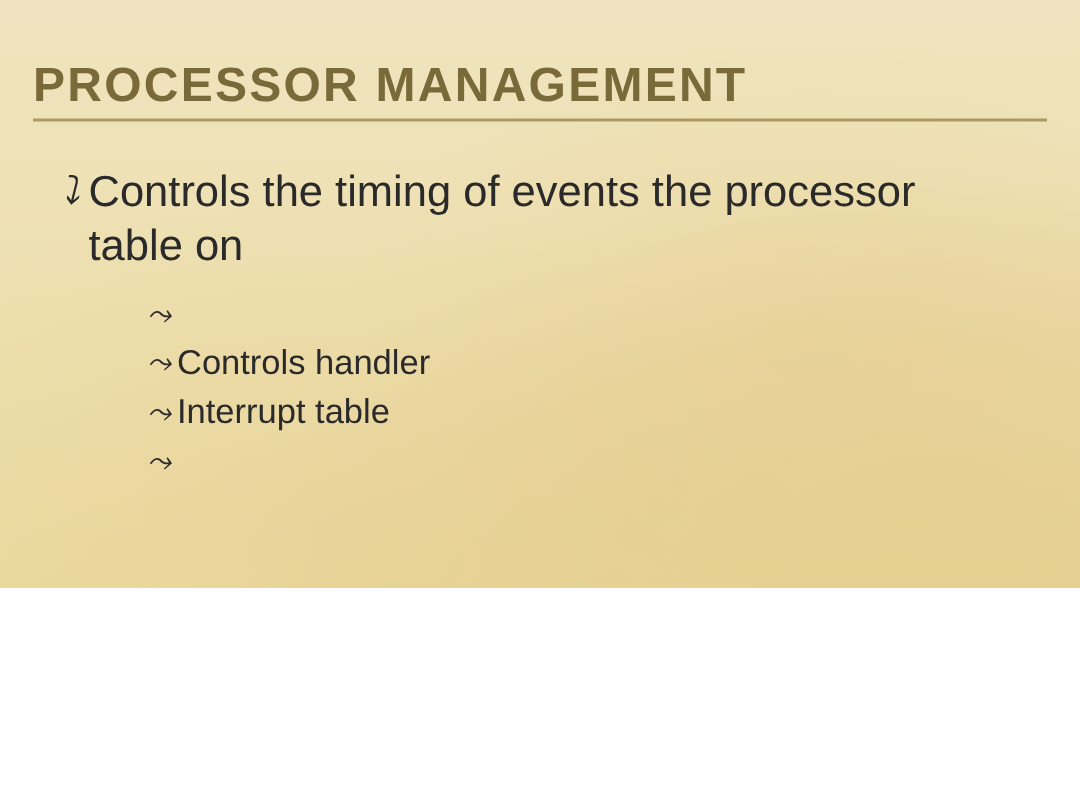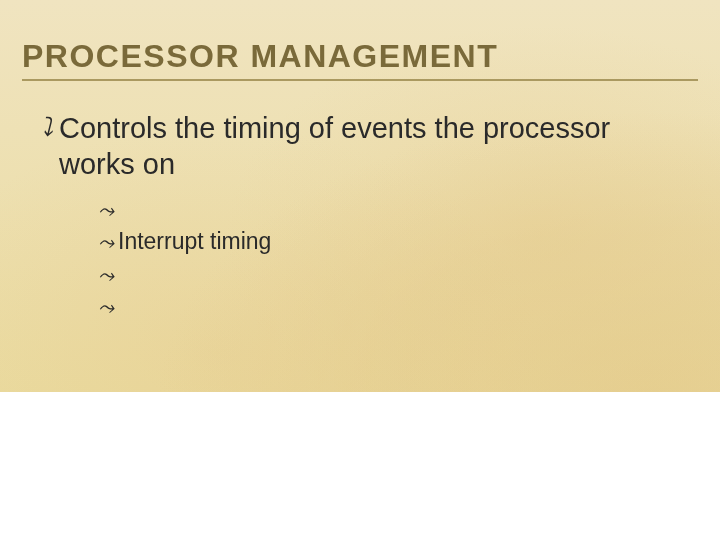--- a/index.html
+++ b/index.html
@@ -83,33 +83,34 @@
 <body>
 
 <div class="slide">
 
   <div class="title">PROCESSOR MANAGEMENT</div>
 
   <div class="body">
 
     <div class="lvl1">
       <span class="bullet">⤵</span>
-      <span class="text">Controls the timing of events the processor works on</span>
+      <span class="text">Controls the timing of events the processor table on</span>
     </div>
 
     <div class="sublist">
       <div class="lvl2">
         <span class="bullet">⤳</span>
       </div>
       <div class="lvl2">
         <span class="bullet">⤳</span>
-        <span>Interrupt timing</span>
+        <span>Controls handler</span>
       </div>
       <div class="lvl2">
         <span class="bullet">⤳</span>
+        <span>Interrupt table</span>
       </div>
       <div class="lvl2">
         <span class="bullet">⤳</span>
       </div>
     </div>
 
   </div>
 </div>
 
 </body></html>

